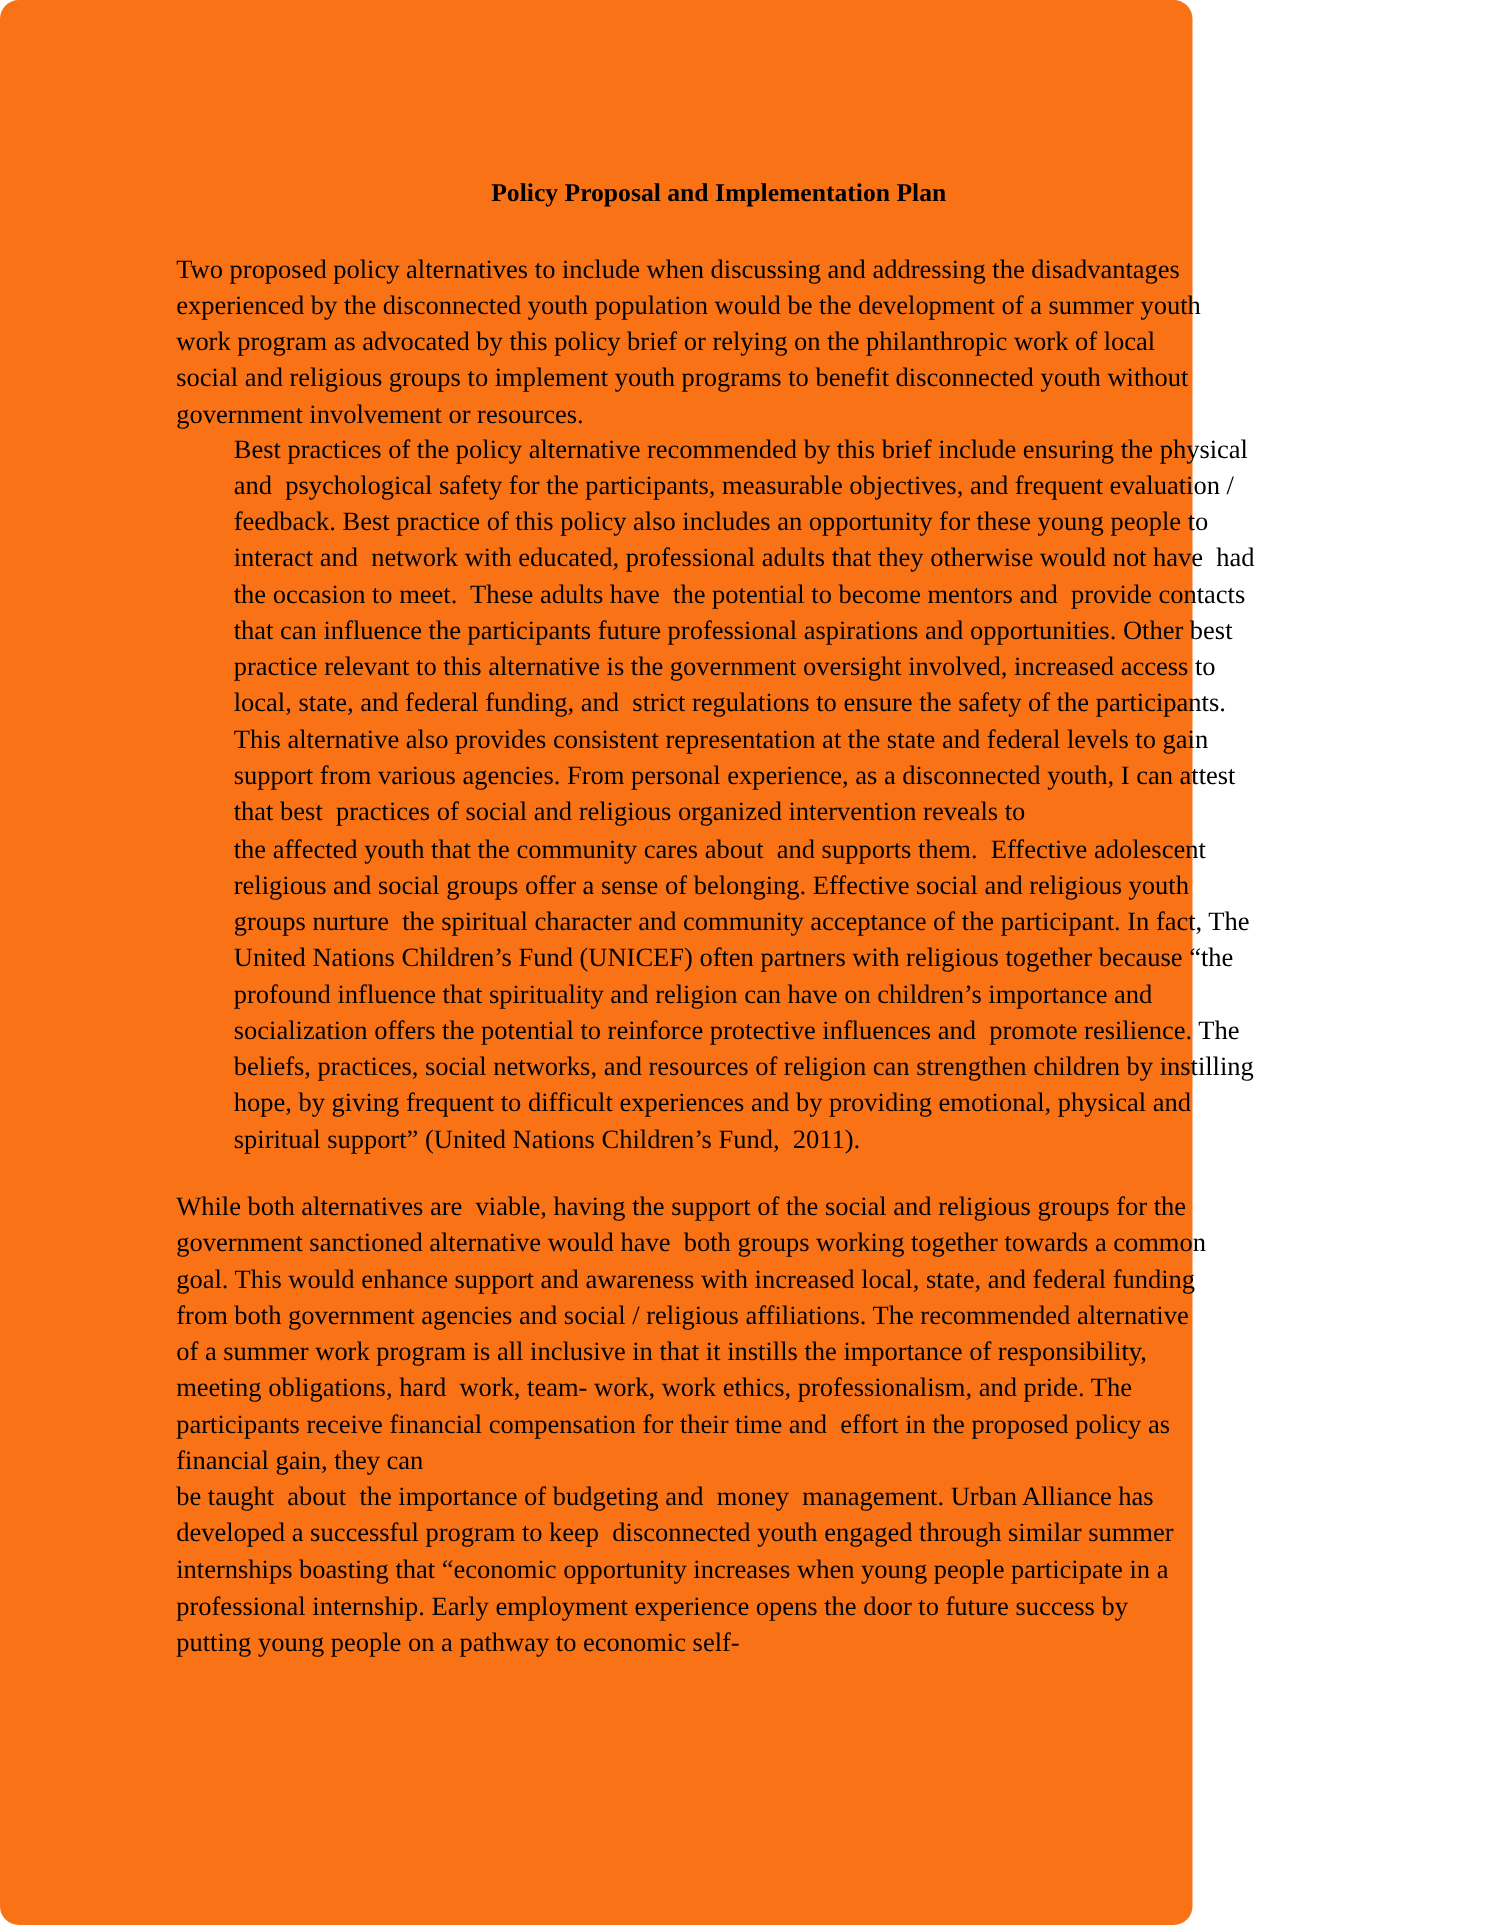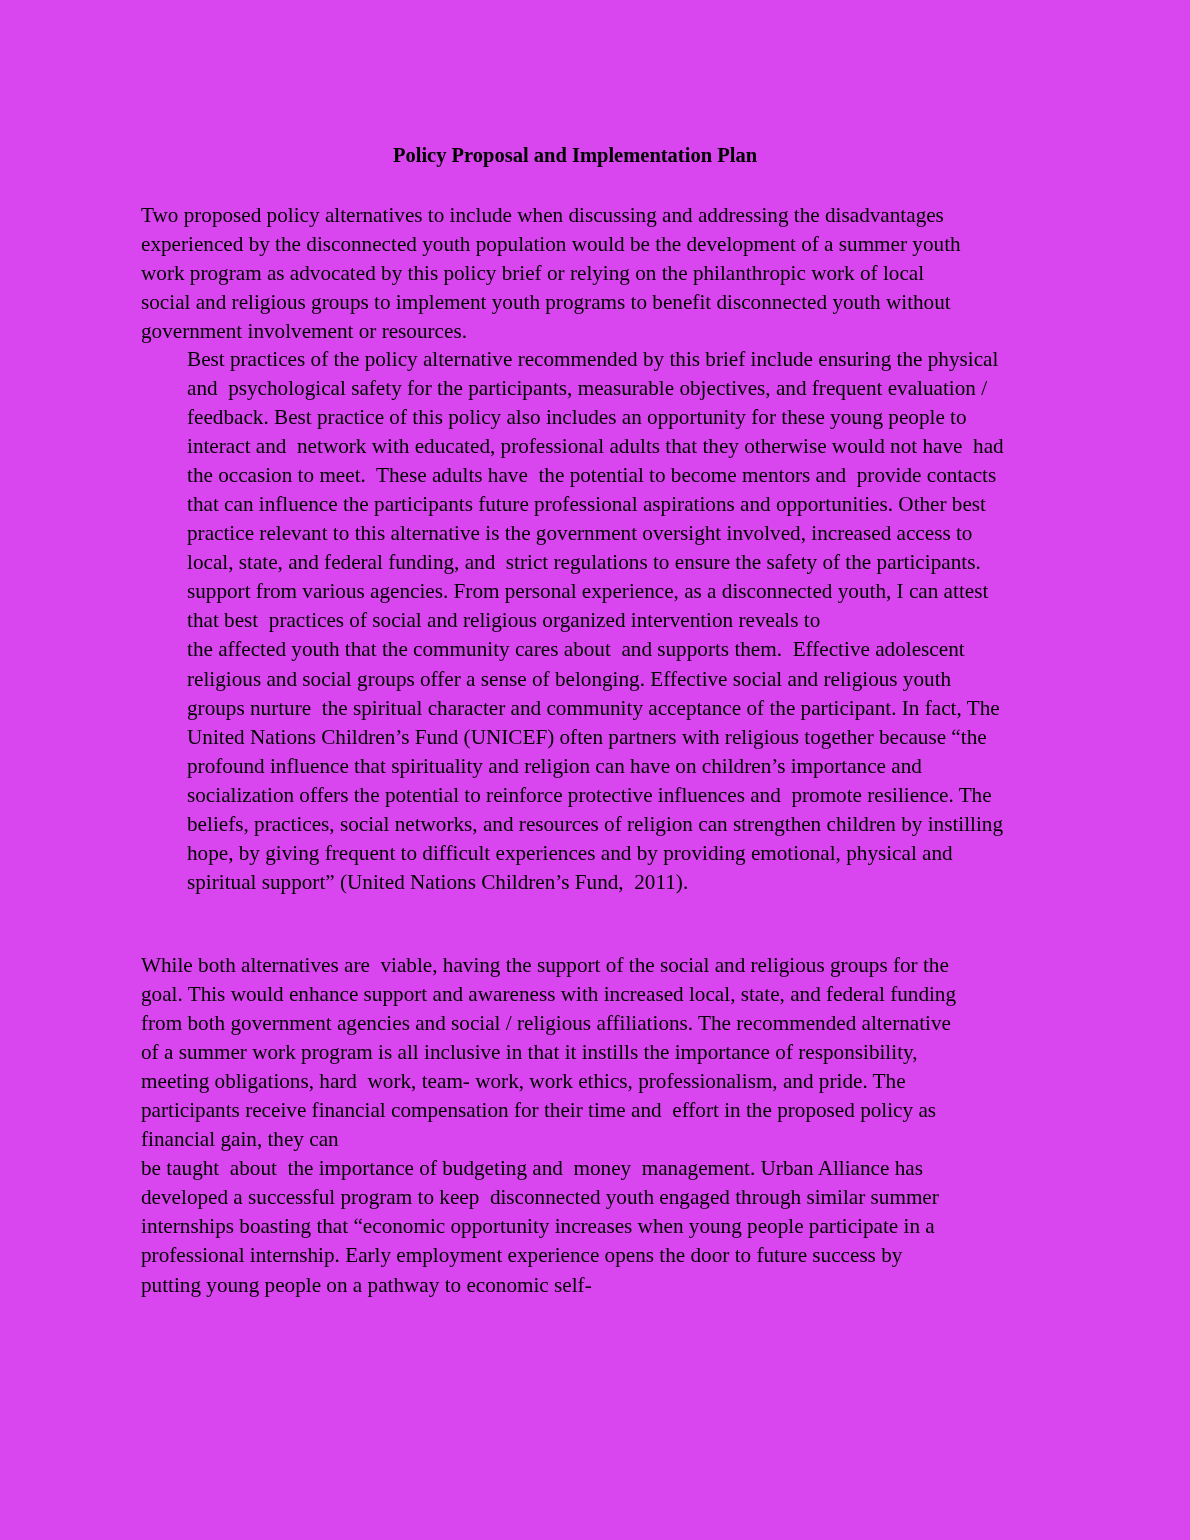--- a/index.html
+++ b/index.html
@@ -12,23 +12,24 @@
       height: 1540px;
       position: relative;
       overflow: hidden;
       font-family: "Liberation Serif", "DejaVu Serif", serif;
       color: #000000;
     }
     .page {
       position: absolute;
       left: 0;
       top: 0;
-      width: 1190px;
+      width: 954px;
       height: 1540px;
-      background: #d946ef;
+      background: #f97316;
+      border-radius: 15px;
     }
     .title {
       position: absolute;
       left: 0;
       top: 142px;
       width: 1150px;
       text-align: center;
       font-weight: bold;
       font-size: 20.5px;
       line-height: 26px;
@@ -67,35 +68,37 @@
 
   <div class="para" id="para-2">
     <span class="line">Best practices of the policy alternative recommended by this brief include ensuring the physical</span>
     <span class="line">and  psychological safety for the participants, measurable objectives, and frequent evaluation /</span>
     <span class="line">feedback. Best practice of this policy also includes an opportunity for these young people to</span>
     <span class="line">interact and  network with educated, professional adults that they otherwise would not have  had</span>
     <span class="line">the occasion to meet.  These adults have  the potential to become mentors and  provide contacts</span>
     <span class="line">that can influence the participants future professional aspirations and opportunities. Other best</span>
     <span class="line">practice relevant to this alternative is the government oversight involved, increased access to</span>
     <span class="line">local, state, and federal funding, and  strict regulations to ensure the safety of the participants.</span>
+    <span class="line">This alternative also provides consistent representation at the state and federal levels to gain</span>
     <span class="line">support from various agencies. From personal experience, as a disconnected youth, I can attest</span>
     <span class="line">that best  practices of social and religious organized intervention reveals to</span>
     <span class="line">the affected youth that the community cares about  and supports them.  Effective adolescent</span>
     <span class="line">religious and social groups offer a sense of belonging. Effective social and religious youth</span>
     <span class="line">groups nurture  the spiritual character and community acceptance of the participant. In fact, The</span>
     <span class="line">United Nations Children’s Fund (UNICEF) often partners with religious together because “the</span>
     <span class="line">profound influence that spirituality and religion can have on children’s importance and</span>
     <span class="line">socialization offers the potential to reinforce protective influences and  promote resilience. The</span>
     <span class="line">beliefs, practices, social networks, and resources of religion can strengthen children by instilling</span>
     <span class="line">hope, by giving frequent to difficult experiences and by providing emotional, physical and</span>
     <span class="line">spiritual support” (United Nations Children’s Fund,  2011).</span>
   </div>
 
   <div class="para" id="para-3">
     <span class="line">While both alternatives are  viable, having the support of the social and religious groups for the</span>
+    <span class="line">government sanctioned alternative would have  both groups working together towards a common</span>
     <span class="line">goal. This would enhance support and awareness with increased local, state, and federal funding</span>
     <span class="line">from both government agencies and social / religious affiliations. The recommended alternative</span>
     <span class="line">of a summer work program is all inclusive in that it instills the importance of responsibility,</span>
     <span class="line">meeting obligations, hard  work, team- work, work ethics, professionalism, and pride. The</span>
     <span class="line">participants receive financial compensation for their time and  effort in the proposed policy as</span>
     <span class="line">financial gain, they can</span>
     <span class="line">be taught  about  the importance of budgeting and  money  management. Urban Alliance has</span>
     <span class="line">developed a successful program to keep  disconnected youth engaged through similar summer</span>
     <span class="line">internships boasting that “economic opportunity increases when young people participate in a</span>
     <span class="line">professional internship. Early employment experience opens the door to future success by</span>

